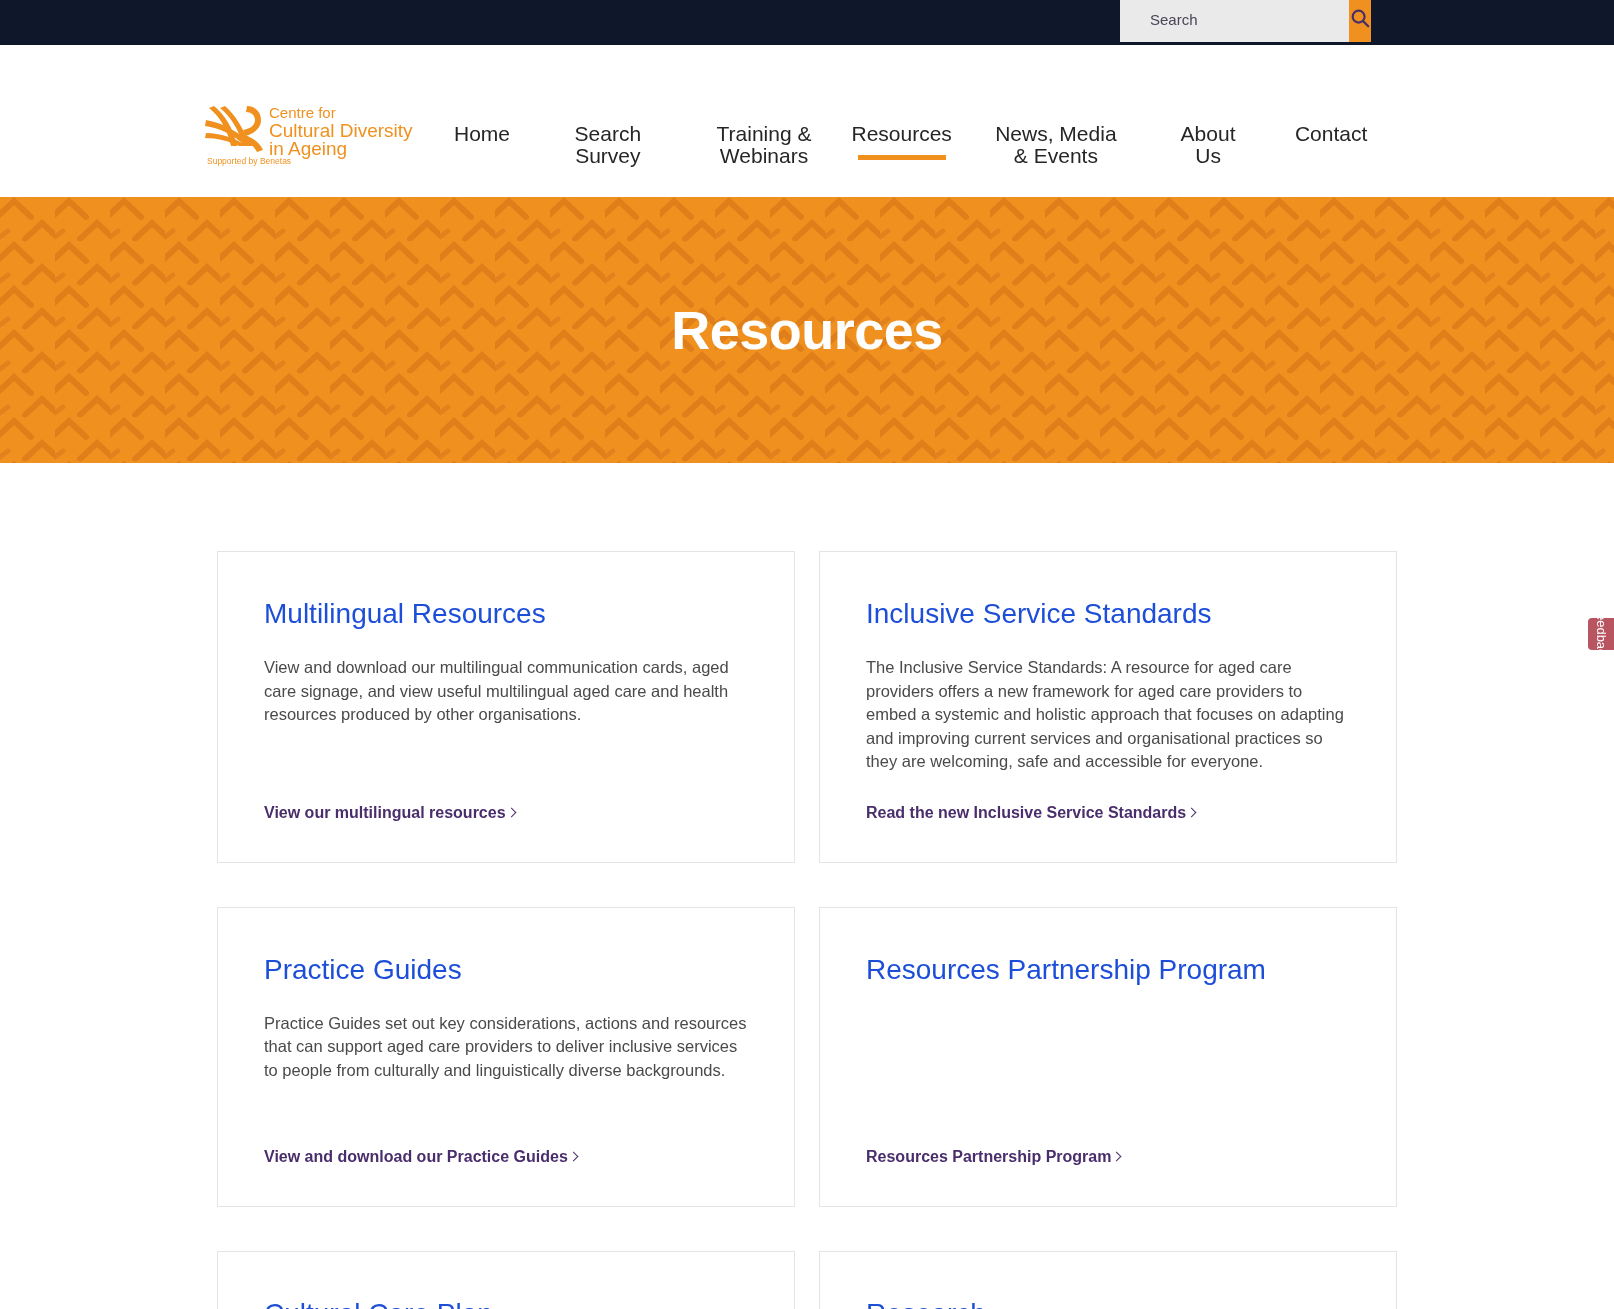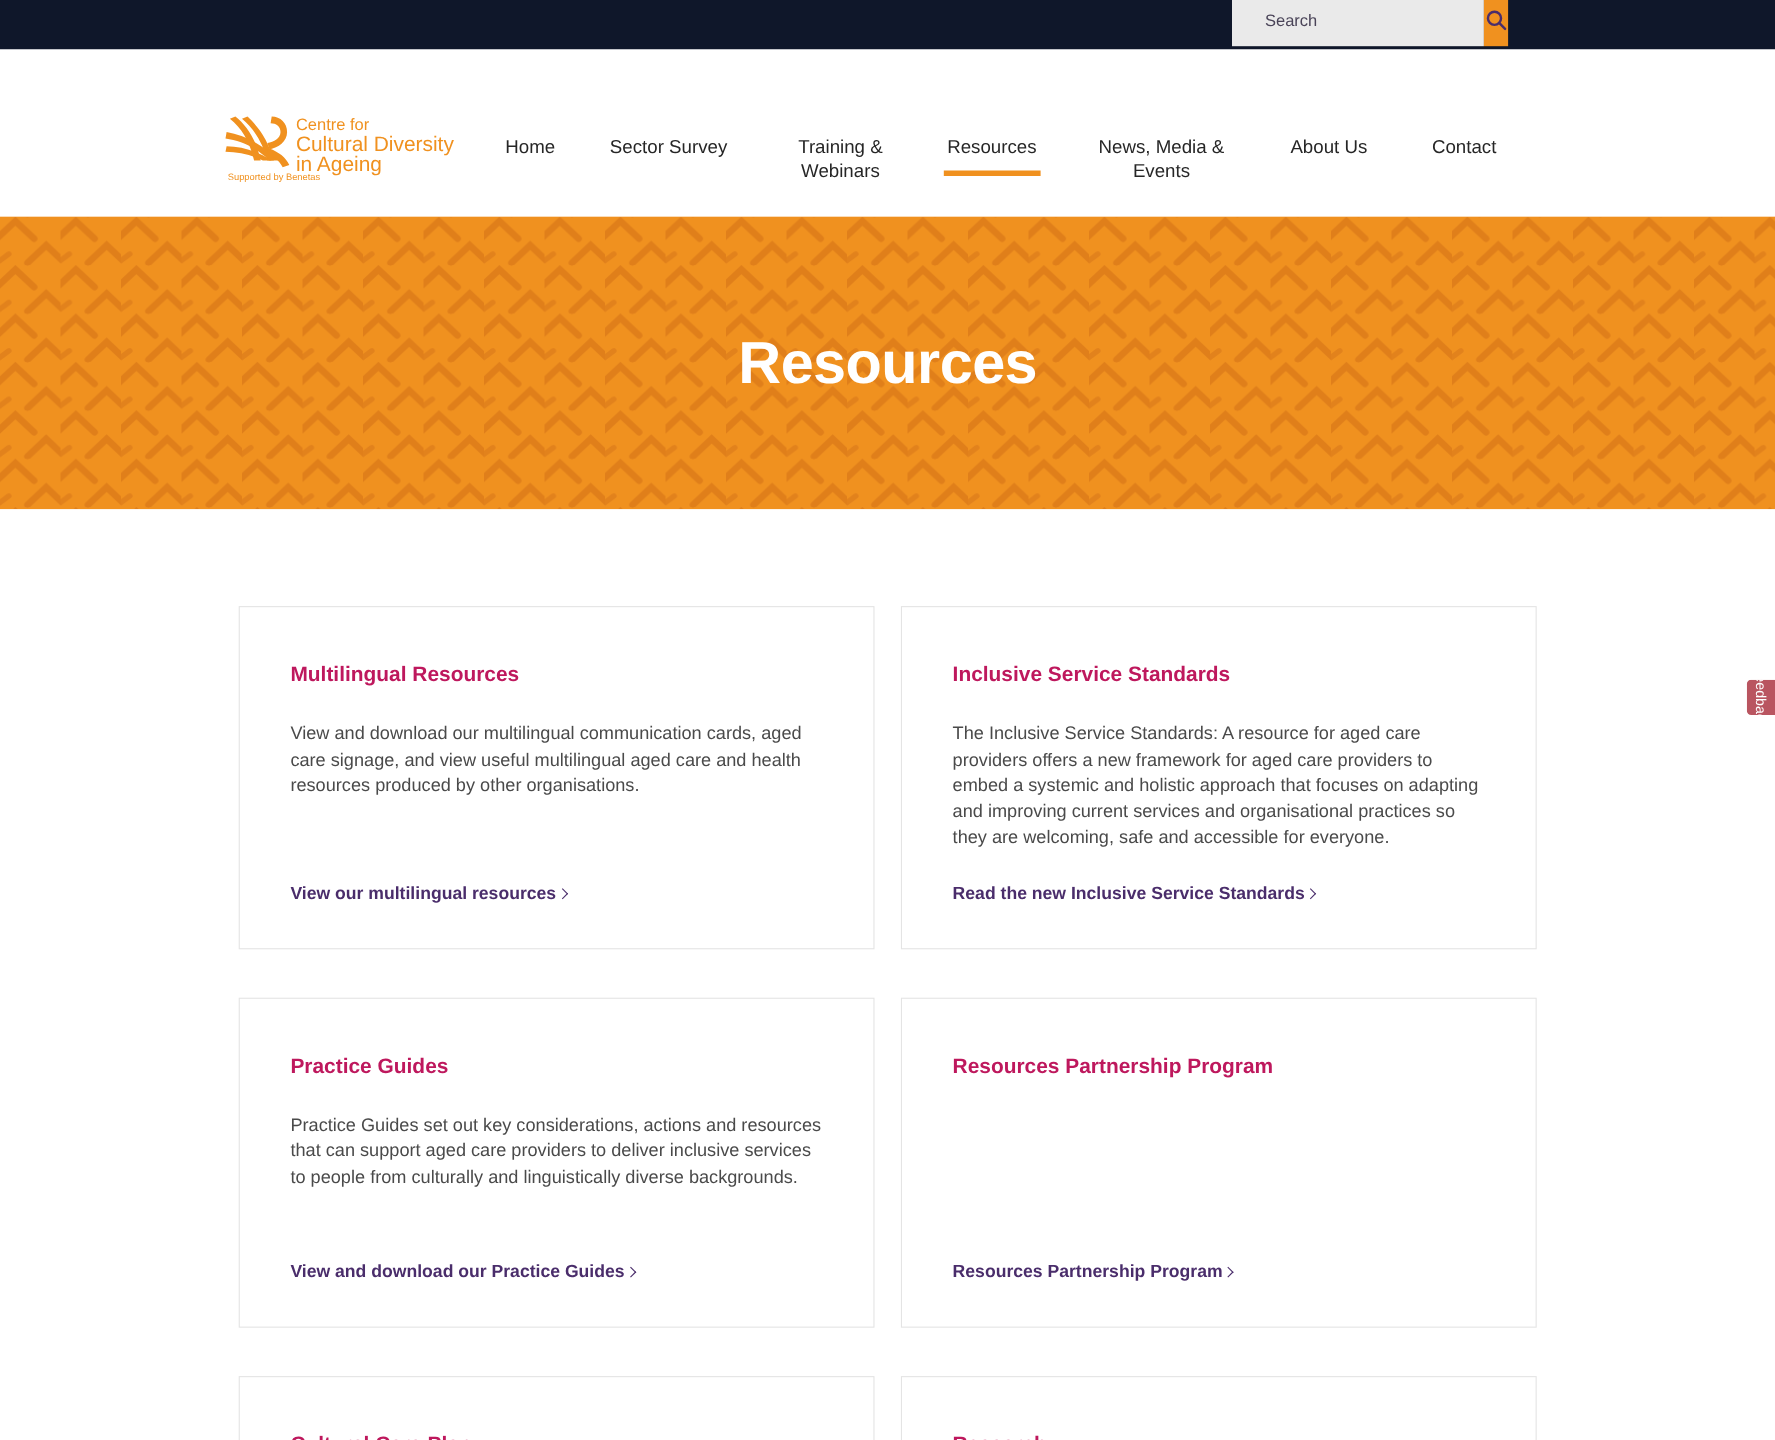--- a/index.html
+++ b/index.html
@@ -68,21 +68,21 @@
     position: absolute;
     left: 440px;
     top: 78px;
     width: 945px;
     display: flex;
     align-items: flex-start;
   }
   .nav-item {
     text-align: center;
     color: #262626;
-    font-size: 17px;
+    font-size: 21px;
     line-height: 22px;
     font-family: "Liberation Sans", sans-serif;
     text-decoration: none;
     cursor: pointer;
     padding-bottom: 6px;
     position: relative;
     display: block;
   }
   .nav-home    { width: 92px; margin-left: 0px; }
   .nav-sector  { width: 122px; margin-left: 28px; }
@@ -144,23 +144,23 @@
   }
   .card {
     border: 1px solid #e4e4e4;
     background: #ffffff;
     padding: 46px 46px 40px 46px;
     min-height: 300px;
     display: flex;
     flex-direction: column;
   }
   .card-title {
-    color: #be185d;
-    font-size: 19px;
-    font-weight: bold;
+    color: #1d4ed8;
+    font-size: 28px;
+    font-weight: normal;
     line-height: 32px;
     margin-bottom: 26px;
     font-family: "Liberation Sans", sans-serif;
   }
   .card-body {
     color: #4a4a4a;
     font-size: 16.5px;
     line-height: 23.5px;
     font-family: "Liberation Sans", sans-serif;
     margin-bottom: 30px;
@@ -246,21 +246,21 @@
       <text x="66" y="53" font-family="Liberation Sans, sans-serif" font-size="19" fill="#f0911f">in Ageing</text>
       <text x="4" y="62" font-family="Liberation Sans, sans-serif" font-size="8.5" fill="#f0911f">Supported by Benetas</text>
     </svg>
   </a>
 
   <nav class="main-nav">
     <a class="nav-item nav-home">
       <span>Home</span>
     </a>
     <a class="nav-item nav-sector">
-      <span>Sector Survey</span>
+      <span>Search Survey</span>
     </a>
     <a class="nav-item nav-train">
       <span>Training &amp; Webinars</span>
     </a>
     <a class="nav-item nav-res active">
       <span>Resources</span>
       <span class="nav-underline"></span>
     </a>
     <a class="nav-item nav-news">
       <span>News, Media &amp; Events</span>

